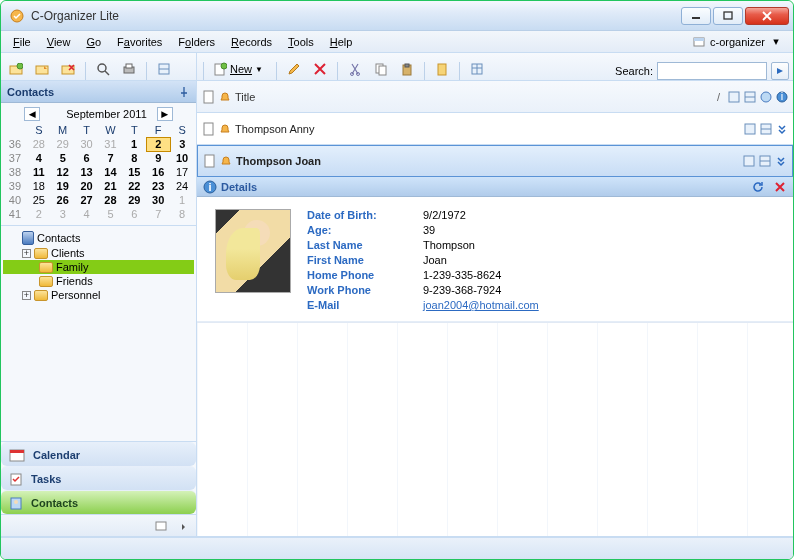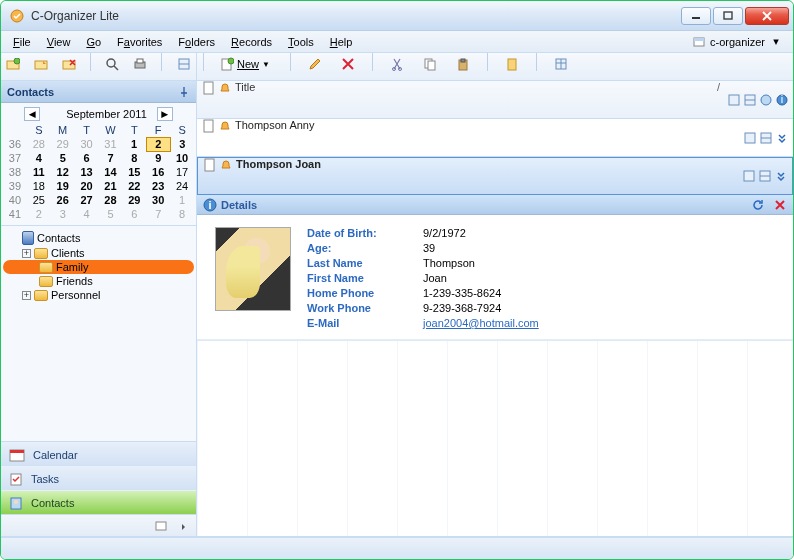--- a/index.html
+++ b/index.html
@@ -18,21 +18,21 @@
   
   .menubar { height: 22px; background: linear-gradient(#f2f6fb,#e3ecf7); display: flex; align-items: center; padding: 0 6px; border-bottom: 1px solid #c8dcf2; gap: 4px; }
   .menubar .mi { padding: 2px 6px; cursor: pointer; border-radius: 2px; }
   .menubar .mi u { text-decoration: underline; }
   .menubar .spacer { flex: 1; }
   .menubar .org-switch { display: flex; align-items: center; gap: 4px; cursor: pointer; padding: 2px 4px; }
   .tiny-icon { width: 14px; height: 14px; display: inline-flex; align-items: center; justify-content: center; }
 
   
   .toolbars-row { display: flex; height: 28px; border-bottom: 1px solid #c8dcf2; }
-  .tb-left, .tb-right { display: flex; align-items: flex-start; padding: 0 4px; gap: 11px; background: linear-gradient(#f6f9fd,#e7eff9); }
+  .tb-left, .tb-right { display: flex; align-items: flex-end; padding: 0 4px; gap: 4px; background: linear-gradient(#f6f9fd,#e7eff9); }
   .tb-left { width: 196px; border-right: 1px solid #c8dcf2; }
   .tb-right { flex: 1; }
   .tb-sep { width: 1px; height: 18px; background: #bcd1e9; margin: 0 2px; }
   .tb-btn { width: 22px; height: 22px; display: flex; align-items: center; justify-content: center; border: 1px solid transparent; border-radius: 2px; cursor: pointer; }
   .tb-new { display: flex; align-items: center; gap: 3px; padding: 0 6px 0 2px; height: 22px; border: 1px solid transparent; border-radius: 2px; cursor: pointer; }
   .tb-new u { text-decoration: underline; }
   .searchbox { margin-left: auto; display: flex; align-items: center; gap: 4px; }
   .searchbox input { height: 18px; width: 110px; border: 1px solid #9fb9d6; padding: 0 3px; }
   .go-btn { width: 18px; height: 18px; border: 1px solid #9fb9d6; background: linear-gradient(#fefefe,#e6eef7); display: flex; align-items: center; justify-content: center; cursor: pointer; border-radius: 2px; }
 
@@ -55,35 +55,35 @@
   table.cal td.wk { color: #888; font-size: 11px; }
   table.cal td.out { color: #aaa; }
   table.cal td.bold { font-weight: bold; }
   table.cal td.today { background: #ffe084; border: 1px solid #c68a00; font-weight: bold; }
   
   .today-bar { padding: 3px 6px; border-bottom: 1px solid #c8dcf2; display: flex; align-items: center; color: #333; background: #eef3fa; }
   .today-bar .chev { margin-left: auto; font-size: 10px; color: #666; }
   
   .tree { flex: 1; padding: 4px 2px; overflow: auto; }
   .tree-item { display: flex; align-items: center; padding: 1px 2px; gap: 3px; cursor: pointer; }
-  .tree-item.selected { background: #f97316; border-radius: 7px; }
+  .tree-item.selected { background: #84cc16; }
   .tree-indent { width: 14px; display: inline-block; text-align: center; }
   .tree-indent.exp { border: 1px solid #888; width: 9px; height: 9px; line-height: 7px; font-size: 9px; color: #333; }
   .folder-icon { width: 14px; height: 11px; background: linear-gradient(#fce39a,#f0b93a); border: 1px solid #c8952c; border-radius: 2px; }
   .book-icon { width: 12px; height: 14px; background: linear-gradient(#bcd2ef,#4a7bbf); border: 1px solid #365f9c; border-radius: 2px; }
 
   
   .navstrip { border-top: 1px solid #c8dcf2; }
-  .nav-btn { height: 24px; display: flex; align-items: center; padding: 0 8px; gap: 8px; border-top: 1px solid #e7effa; background: linear-gradient(#e6effa,#d2e1f4); cursor: pointer; font-weight: normal; color: #1c3e70; }
+  .nav-btn { height: 24px; display: flex; align-items: center; padding: 0 8px; gap: 8px; border-top: 1px solid #e7effa; background: linear-gradient(#e6effa,#d2e1f4); cursor: pointer; font-weight: bold; color: #1c3e70; border-radius: 6px; }
   .nav-btn.active { background: linear-gradient(#d4f2b8,#8ccf4e); color: #1e451e; }
   .nav-strip-icons { height: 22px; display: flex; align-items: center; justify-content: flex-end; padding: 0 4px; gap: 4px; background: linear-gradient(#f2f6fb,#e3ecf7); border-top: 1px solid #c8dcf2; }
   .nav-strip-icons .tb-btn { width: 18px; height: 18px; }
 
   
-  .list-header, .list-row { height: 38px; display: flex; border-bottom: 1px solid #c8dcf2; padding: 0 4px; gap: 3px; background: linear-gradient(#f6f9fd,#eaf1fa); }
+  .list-header, .list-row { height: 32px; display: flex; align-items: center; border-bottom: 1px solid #c8dcf2; padding: 0 4px; gap: 3px; background: linear-gradient(#f6f9fd,#eaf1fa); }
   .list-row { background: #fff; cursor: pointer; }
   .list-row.selected { background: linear-gradient(#e3effc,#c8ddf5); border: 1px solid #5a93d6; }
   .list-row.selected .row-label { font-weight: bold; }
   .row-label { flex: 1; color: #222; }
   .row-icons-right { display: flex; align-items: center; gap: 2px; margin-left: auto; }
   .mini-icon { width: 14px; height: 14px; display: inline-flex; align-items: center; justify-content: center; cursor: pointer; }
   .list-header .row-label { color: #333; }
   .list-header .slash { margin-left: auto; color: #666; padding-right: 4px; }
 
   
@@ -247,20 +247,29 @@
           </svg>
         </div>
       <div class="tb-sep"></div>
       <div class="tb-btn">
           <svg width="14" height="14">
             <rect x="2" y="2" width="10" height="10" fill="#e8f1fb" stroke="#6b8fbb"></rect>
             <line x1="7" y1="2" x2="7" y2="12" stroke="#6b8fbb"></line>
             <line x1="2" y1="6" x2="12" y2="6" stroke="#6b8fbb"></line>
           </svg>
         </div>
+      <div class="searchbox">
+        <span>Search:</span>
+        <input type="text" value="" style="">
+        <div class="go-btn">
+            <svg width="8" height="8">
+              <path d="M1 1l6 3-6 3z" fill="#2b6abf"></path>
+            </svg>
+          </div>
+      </div>
     </div>
   </div>
 
   <div class="body">
 
     <div class="sidebar">
       <div class="side-head">
         <span>Contacts</span>
         <span class="pin">
             <svg width="12" height="12">

